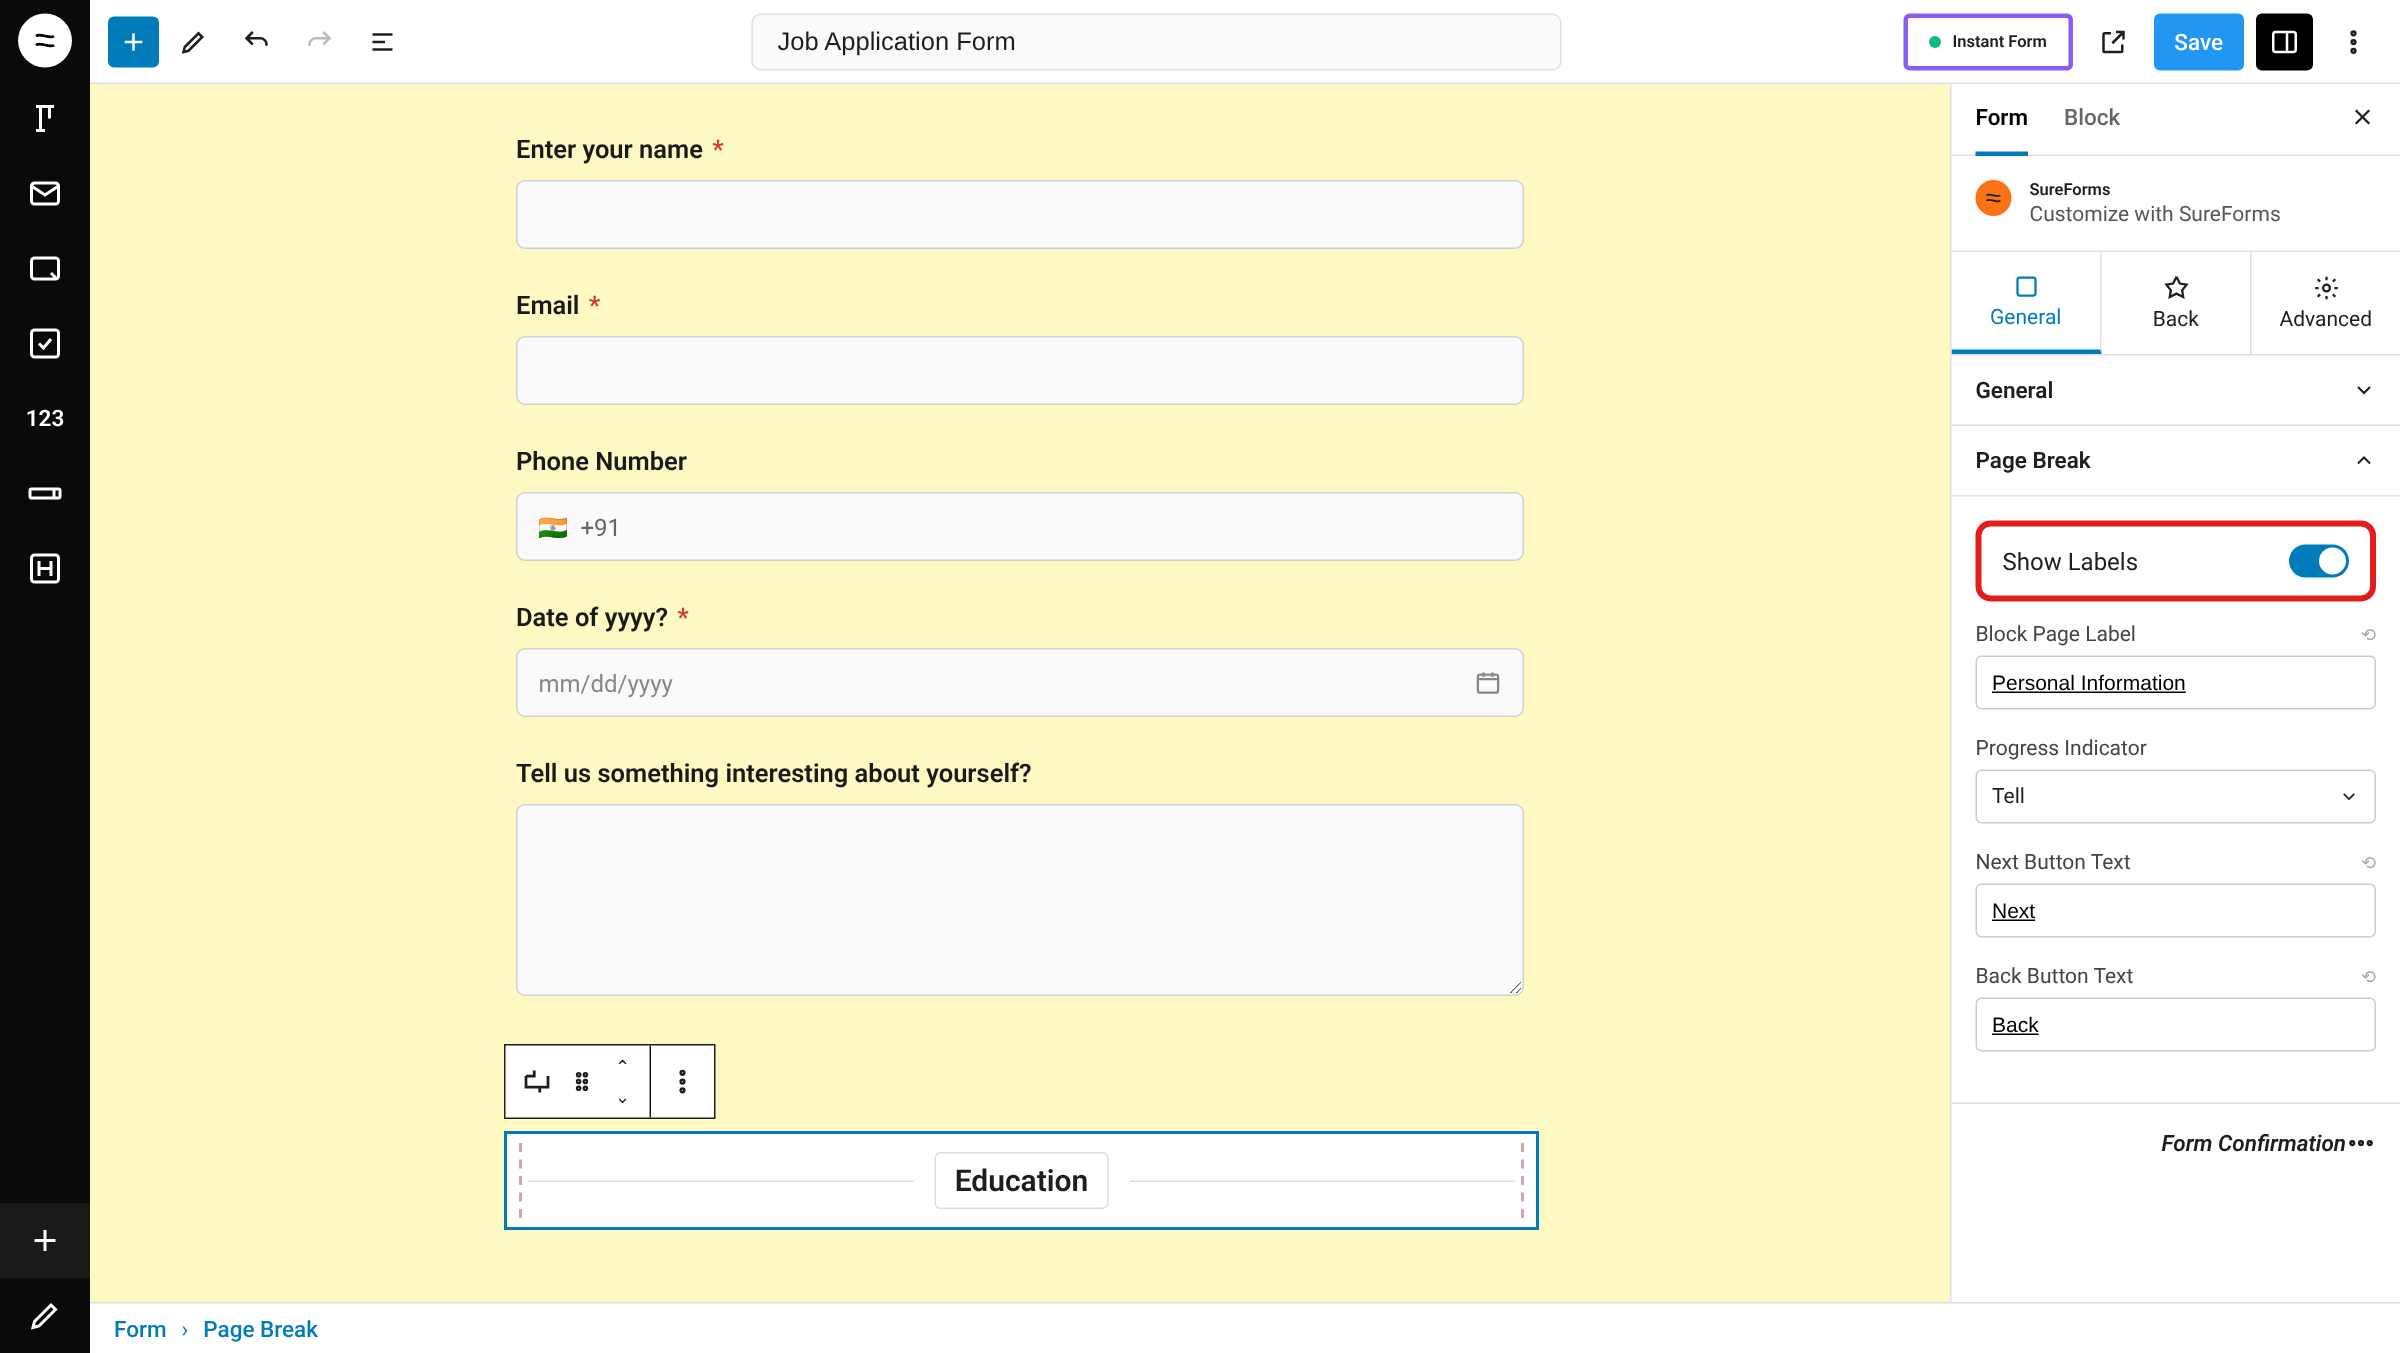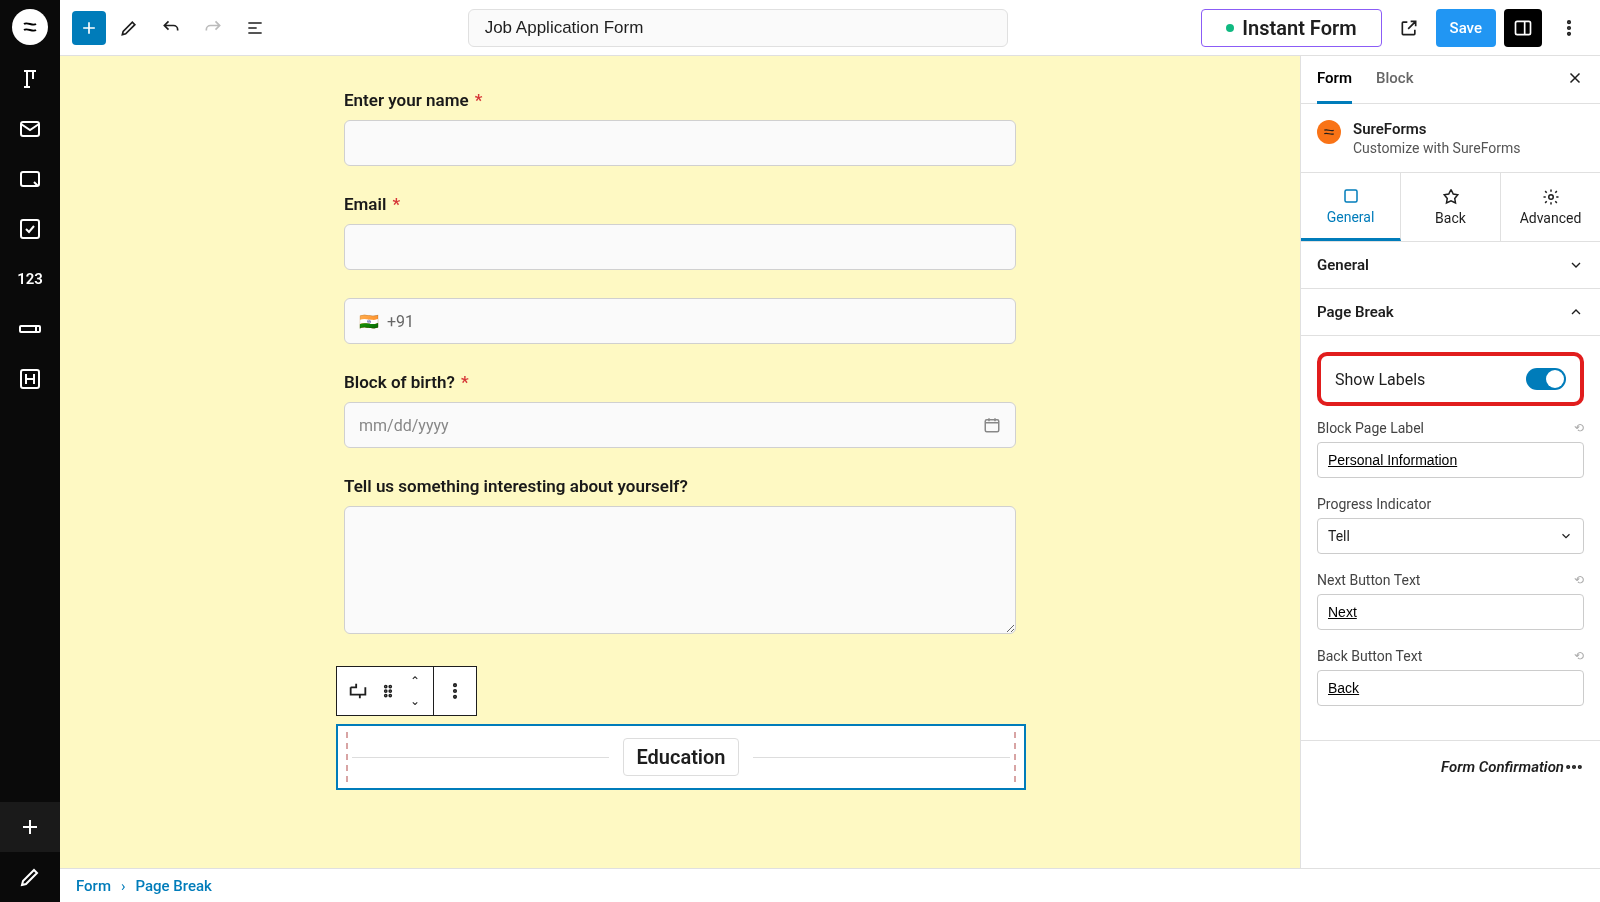--- a/index.html
+++ b/index.html
@@ -19,21 +19,21 @@
 
 
 .topbar { height: 56px; border-bottom: 1px solid #e0e0e0; display: flex; align-items: center; padding: 0 12px; gap: 8px; justify-content: flex-end; }
 .tb-left { display: flex; align-items: center; gap: 4px; }
 .tb-btn { width: 38px; height: 38px; display: flex; align-items: center; justify-content: center; border-radius: 4px; cursor: pointer; color: #1e1e1e; }
 .tb-btn.add { background: #007cba; color: #fff; width: 34px; height: 34px; }
 .tb-btn.disabled { color: #bbb; cursor: default; }
 .tb-title { flex: 1; display: flex; justify-content: center; }
 .tb-title-input { width: 540px; height: 38px; border: 1px solid #e0e0e0; border-radius: 6px; padding: 0 16px; font-size: 17px; color: #1e1e1e; background: #fafafa; }
 .tb-right { display: flex; align-items: center; gap: 8px; }
-.instant-form { height: 38px; padding: 0 24px; border: 1px solid #8b5cf6; border-radius: 4px; display: flex; align-items: center; gap: 8px; cursor: pointer; font-size: 20px; font-weight: 600; }
+.instant-form { height: 38px; padding: 0 14px; border: 3px solid #8b5cf6; border-radius: 4px; display: flex; align-items: center; gap: 8px; cursor: pointer; font-size: 11px; font-weight: 600; }
 .instant-form .dot { width: 8px; height: 8px; background: #10b981; border-radius: 50%; }
 .save-btn { height: 38px; padding: 0 14px; background: #2196f3; color: #fff; border-radius: 4px; display: flex; align-items: center; font-size: 15px; font-weight: 500; cursor: pointer; }
 .panel-toggle { width: 38px; height: 38px; background: #000; color: #fff; border-radius: 4px; display: flex; align-items: center; justify-content: center; cursor: pointer; }
 
 
 .canvas-row { flex: 1; display: flex; overflow: hidden; }
 .canvas { flex: 1; background: #fef9c3; overflow-y: auto; padding: 34px 0 0 0; display: flex; flex-direction: column; align-items: center; }
 .form-stage { width: 672px; }
 
 .fld { margin-bottom: 28px; }
@@ -61,21 +61,21 @@
 .pb-label { border: 1px solid #ddd; border-radius: 4px; padding: 6px 12px; font-size: 20px; font-weight: 600; background: #fff; z-index: 1; }
 
 
 .inspector { width: 300px; border-left: 1px solid #e0e0e0; display: flex; flex-direction: column; background: #fff; overflow-y: auto; }
 .insp-tabs { display: flex; align-items: center; height: 48px; border-bottom: 1px solid #e0e0e0; padding: 0 16px; gap: 24px; }
 .insp-tab { font-size: 15px; font-weight: 500; color: #666; height: 48px; display: flex; align-items: center; cursor: pointer; border-bottom: 3px solid transparent; }
 .insp-tab.active { color: #000; border-bottom-color: #007cba; font-weight: 600; }
 .insp-close { margin-left: auto; cursor: pointer; }
 .insp-header { display: flex; gap: 12px; padding: 16px; border-bottom: 1px solid #e0e0e0; align-items: flex-start; }
 .insp-header .icon { width: 24px; height: 24px; background: #f97316; border-radius: 50%; display: flex; align-items: center; justify-content: center; flex-shrink: 0; }
-.insp-header-text h4 { font-size: 15px; font-weight: 600; }
+.insp-header-text h4 { font-size: 11px; font-weight: 600; }
 .insp-header-text p { font-size: 14px; color: #555; margin-top: 2px; }
 .sub-tabs { display: flex; border-bottom: 1px solid #e0e0e0; }
 .sub-tab { flex: 1; height: 68px; display: flex; flex-direction: column; align-items: center; justify-content: center; gap: 4px; font-size: 14px; cursor: pointer; border-right: 1px solid #e0e0e0; }
 .sub-tab:last-child { border-right: none; }
 .sub-tab.active { color: #007cba; border-bottom: 3px solid #007cba; }
 .acc-row { padding: 14px 16px; border-bottom: 1px solid #e0e0e0; display: flex; align-items: center; justify-content: space-between; cursor: pointer; font-size: 15px; font-weight: 600; }
 .acc-body { padding: 12px 16px 16px; border-bottom: 1px solid #e0e0e0; }
 .highlight-row { border: 4px solid #e11d1d; border-radius: 10px; padding: 12px 14px; display: flex; align-items: center; justify-content: space-between; margin: 4px 0 14px; }
 .toggle { width: 40px; height: 22px; background: #007cba; border-radius: 11px; position: relative; cursor: pointer; }
 .toggle::after { content: ''; position: absolute; right: 2px; top: 2px; width: 18px; height: 18px; background: #fff; border-radius: 50%; }
@@ -218,27 +218,28 @@
         <div class="form-stage">
           <div class="fld">
             <div class="fld-label"><span>Enter your name</span> <span class="req">*</span></div>
             <input class="fld-input" style="">
           </div>
           <div class="fld">
             <div class="fld-label"><span>Email</span> <span class="req">*</span></div>
             <input class="fld-input" style="">
           </div>
           <div class="fld">
+            <div class="fld-label">Phone Number</div>
             <div class="fld-input phone-input">
               <span>🇮🇳</span>
               <span>+91</span>
             </div>
           </div>
           <div class="fld">
-            <div class="fld-label"><span>Block of birth?</span> <span class="req">*</span></div>
+            <div class="fld-label"><span>Date of yyyy?</span> <span class="req">*</span></div>
             <div class="fld-input date-input">
               <span>mm/dd/yyyy</span>
               <svg viewBox="0 0 24 24" width="18" height="18">
                   <rect x="3" y="5" width="18" height="16" rx="2"></rect>
                   <path d="M3 9h18M8 3v4M16 3v4"></path>
                 </svg>
             </div>
           </div>
           <div class="fld">
             <div class="fld-label">Tell us something interesting about yourself?</div>

